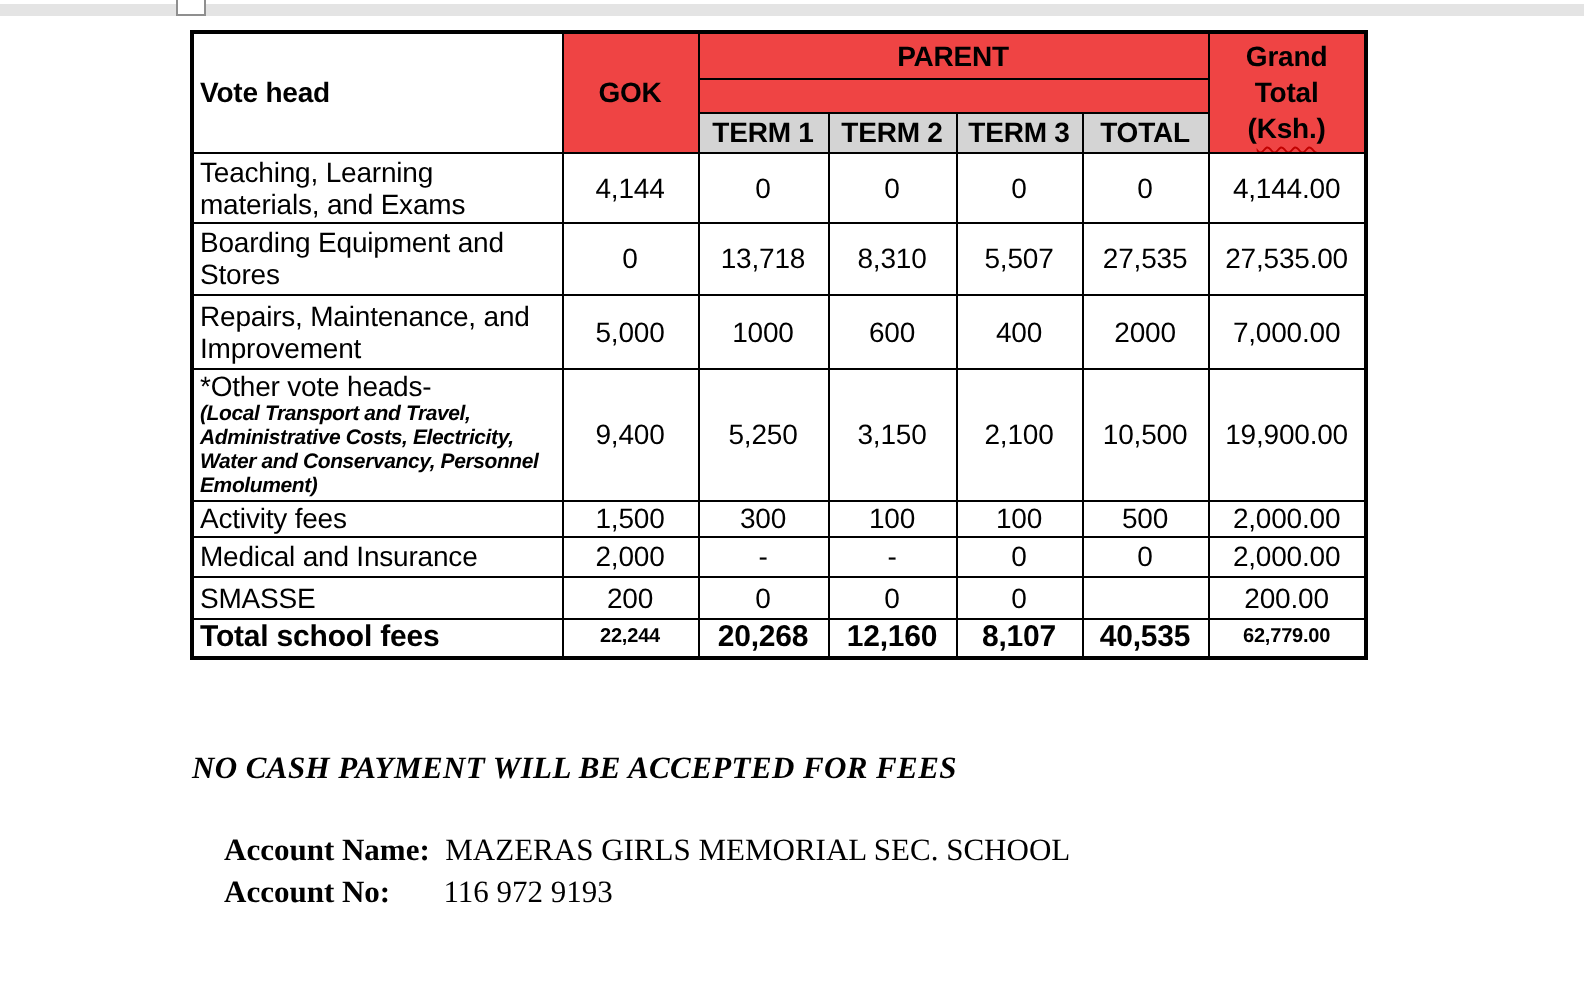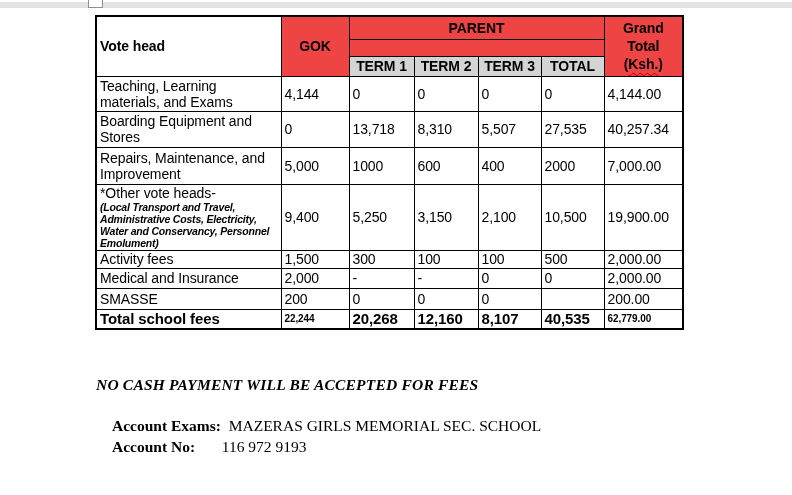--- a/index.html
+++ b/index.html
@@ -28,21 +28,21 @@
     padding: 0 3px;
     vertical-align: middle;
     overflow: hidden;
     font-size: 14px;
     letter-spacing: -0.1px;
   }
   td.hdr { background: #ef4444; font-weight: bold; text-align: center; font-size: 15px; }
   td.hdr-term { background: #d4d4d4; font-weight: bold; text-align: center; font-size: 14px; padding: 0 1px; }
   td.hdr-vote { background: #fff; font-weight: bold; text-align: left; font-size: 15px; }
   td.lbl { text-align: left; line-height: 16px; font-size: 14px; }
-  td.num { text-align: left; line-height: 16px; }
+  td.num { text-align: center; line-height: 16px; }
   .sub { font-size: 10.5px; font-weight: bold; font-style: italic; line-height: 12px; letter-spacing: -0.2px; }
   tr.total-row td { font-weight: bold; }
   tr.total-row td.lbl { font-size: 15px; }
   tr.total-row td.sm { font-size: 10px; }
   tr.total-row td.lg { font-size: 15px; }
   .grand-hdr { line-height: 18px; }
   .spell {
     text-decoration: underline;
     text-decoration-style: wavy;
     text-decoration-color: #c00000;
@@ -115,21 +115,21 @@
           <td class="num">0</td>
           <td class="num">4,144.00</td>
         </tr>
         <tr>
           <td class="lbl" style="height:36px">Boarding Equipment and Stores</td>
           <td class="num">0</td>
           <td class="num">13,718</td>
           <td class="num">8,310</td>
           <td class="num">5,507</td>
           <td class="num">27,535</td>
-          <td class="num">40,257.34</td>
+          <td class="num">27,535.00</td>
         </tr>
         <tr>
           <td class="lbl" style="height:37px">Repairs, Maintenance, and Improvement</td>
           <td class="num">5,000</td>
           <td class="num">1000</td>
           <td class="num">600</td>
           <td class="num">400</td>
           <td class="num">2000</td>
           <td class="num">7,000.00</td>
         </tr>
@@ -183,21 +183,21 @@
         </tr>
       </tbody>
     </table>
   </div>
 
   <div class="note">NO CASH PAYMENT WILL BE ACCEPTED FOR FEES</div>
 
   <div class="bank">
     <div class="bank-lines">
       <div class="bank-line">
-        <span class="bank-label">Account Exams:</span><span>&nbsp;</span>
+        <span class="bank-label">Account Name:</span><span>&nbsp;</span>
         <span class="bank-value">MAZERAS GIRLS MEMORIAL SEC. SCHOOL</span>
       </div>
       <div class="bank-line">
         <span class="bank-label">Account No:</span><span>&nbsp;</span>
         <span class="bank-value">116 972 9193</span>
       </div>
     </div>
   </div>
 
 </div>

